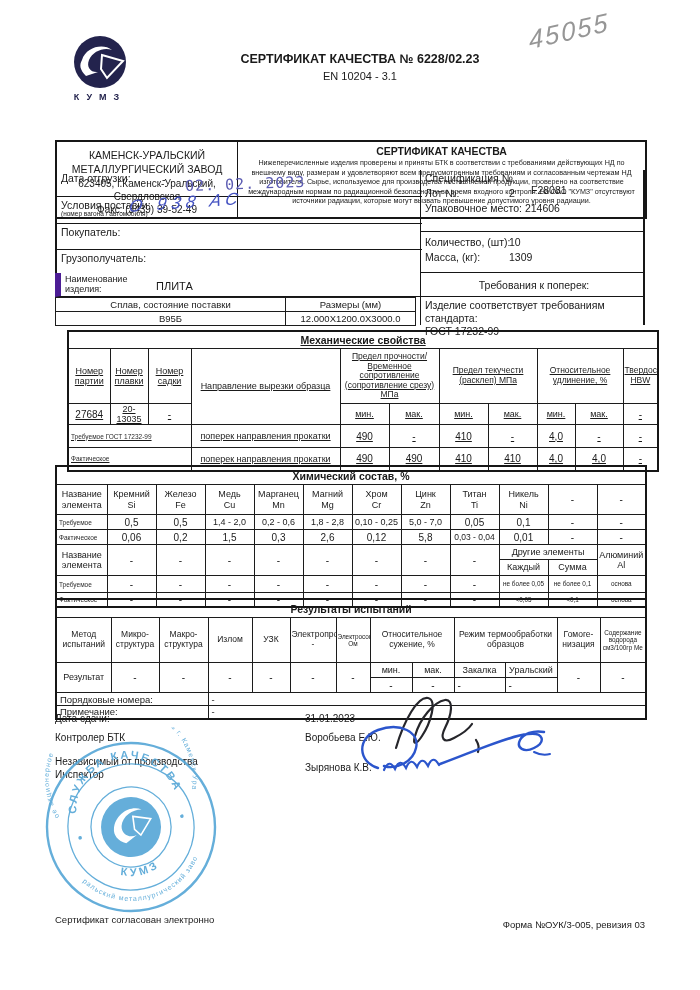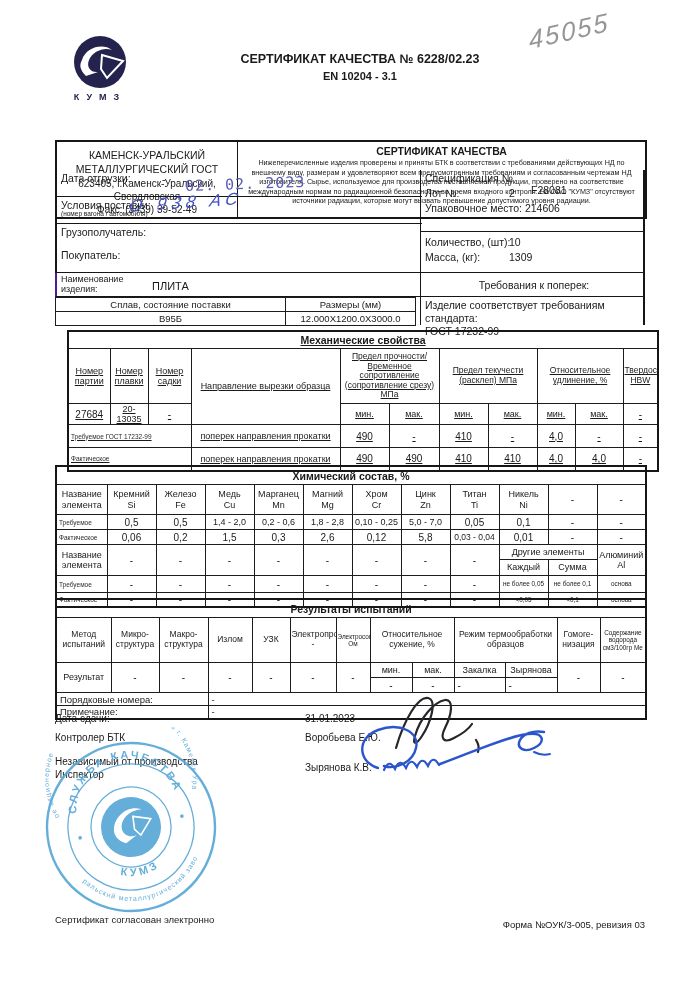--- a/index.html
+++ b/index.html
@@ -2,42 +2,42 @@
 <html><head>
 <meta charset="utf-8">
 <style>
   html,body{margin:0;padding:0;background:#e8e8e8;}
   .page{position:relative;width:700px;height:990px;background:#ffffff;overflow:hidden;
         font-family:"Liberation Sans",sans-serif;color:#1a1a1a;}
   .abs{position:absolute;}
   
   .logo-wrap{left:55px;top:34px;width:92px;height:70px;}
   .doc-title{left:150px;top:52px;width:420px;text-align:center;font-weight:bold;font-size:12.5px;}
-  .doc-sub{left:150px;top:70px;width:420px;text-align:center;font-size:11px;font-weight:bold;}
+  .doc-sub{left:150px;top:70px;width:420px;text-align:center;font-size:11px;}
   .hand-number{left:528px;top:16px;font-size:26px;color:#969696;letter-spacing:2px;
         transform:rotate(-13deg) skewX(-8deg);font-style:italic;}
   
   .company-box{left:55px;top:95px;width:588px;height:75px;border:2px solid #161616;display:flex;margin-top:45px;}
   .company-left{width:180px;border-right:1.5px solid #161616;text-align:center;padding-top:7px;
         font-size:10px;line-height:1.32;}
   .company-left .nm{font-size:10.5px;}
   .company-right{flex:1;text-align:center;padding:2px 6px;}
   .cert-title{font-weight:bold;font-size:10.5px;margin-top:1px;}
   .cert-body{font-size:7.2px;line-height:1.33;margin-top:1px;}
   
   .info-left{left:55px;top:170px;width:365px;height:103px;border-left:2px solid #161616;}
   .irow{position:relative;border-bottom:1px solid #161616;box-sizing:border-box;padding:2px 0 0 4px;
         font-size:10.5px;}
   .sublabel{font-size:6.5px;margin-top:-1px;}
   .dash-mark{position:absolute;left:105px;top:3px;}
   .hand-date{position:absolute;left:128px;top:5px;font-family:"DejaVu Sans Mono",monospace;
         font-size:15px;color:#5b5bb2;letter-spacing:1px;transform:rotate(-2deg);}
   .hand-wagon{position:absolute;left:72px;top:-4px;font-size:17px;font-style:italic;color:#4553c2;
         letter-spacing:5px;transform:rotate(-4deg) skewX(-14deg);}
-  .name-row{left:55px;top:273px;width:365px;height:24px;border-left:2px solid #4c1d95;
+  .name-row{left:55px;top:273px;width:365px;height:24px;border-left:6px solid #4c1d95;
         border-bottom:1px solid #161616;box-sizing:border-box;font-size:9px;padding:1px 0 0 4px;line-height:1.15;}
   .name-val{position:absolute;left:95px;top:7px;font-size:11px;}
   
   table{border-collapse:collapse;table-layout:fixed;}
   td{border:1px solid #1c1c1c;text-align:center;vertical-align:middle;padding:0 1px;font-size:10px;
      overflow:hidden;}
   .alloy-tbl{left:55px;top:297px;}
   .alloy-tbl td{height:13px;font-size:9.5px;}
   
   .right-col{left:420px;top:170px;width:225px;height:155px;border-left:1px solid #161616;
@@ -82,21 +82,21 @@
     </svg>
   </div>
 
   <div class="abs doc-title">СЕРТИФИКАТ КАЧЕСТВА № 6228/02.23</div>
   <div class="abs doc-sub">EN 10204 - 3.1</div>
   <div class="abs hand-number">45055</div>
 
   <div class="abs company-box">
     <div class="company-left">
       <div class="nm">КАМЕНСК-УРАЛЬСКИЙ</div>
-      <div class="nm">МЕТАЛЛУРГИЧЕСКИЙ ГОСТ</div>
+      <div class="nm">МЕТАЛЛУРГИЧЕСКИЙ ЗАВОД</div>
       <div>623405, г.Каменск-Уральский, Свердловская</div>
       <div>Факс: (3439) 39-52-49</div>
     </div>
     <div class="company-right">
       <div class="cert-title">СЕРТИФИКАТ КАЧЕСТВА</div>
       <div class="cert-body">Нижеперечисленные изделия проверены и приняты БТК в соответствии с требованиями действующих НД по внешнему виду, размерам и удовлетворяют всем предусмотренным требованиям и согласованным чертежам НД изготовителя. Сырье, используемое для производства поставляемой продукции, проверено на соответствие международным нормам по радиационной безопасности во время входного контроля. На ОАО "КУМЗ" отсутствуют источники радиации, которые могут вызвать превышение допустимого уровня радиации.</div>
     </div>
   </div>
 
   <div class="abs info-left">
@@ -104,25 +104,25 @@
       <span>Дата отгрузки:</span>
       <span class="dash-mark">-</span>
       <span class="hand-date">02. 02. 2023</span>
     </div>
     <div class="irow" style="height:27px">
       <span>Условия поставки:</span>
       <div class="sublabel">(номер вагона / автомобиля)</div>
       <span class="dash-mark">-</span>
       <span class="hand-wagon">О 938 АС</span>
     </div>
+    <div class="irow" style="height:26px">
+      <span>Покупатель:</span>
+    </div>
     <div class="irow" style="height:23px;border-bottom:none">
       <span>Грузополучатель:</span>
-    </div>
-    <div class="irow" style="height:26px">
-      <span>Покупатель:</span>
     </div>
   </div>
 
   <div class="abs name-row">
     <div>Наименование</div>
     <div>изделия:</div>
     <span class="name-val">ПЛИТА</span>
   </div>
 
   <table class="abs alloy-tbl" style="width:360px">
@@ -402,21 +402,21 @@
       <td class="hdr" rowspan="2">Результат</td>
       <td rowspan="2">-</td>
       <td rowspan="2">-</td>
       <td rowspan="2">-</td>
       <td rowspan="2">-</td>
       <td rowspan="2">-</td>
       <td rowspan="2">-</td>
       <td class="hdr">мин.</td>
       <td class="hdr">мак.</td>
       <td class="hdr">Закалка</td>
-      <td class="hdr">Зырянова</td>
+      <td class="hdr">Уральский</td>
       <td rowspan="2">-</td>
       <td rowspan="2">-</td>
     </tr>
     <tr style="height:15px">
       <td>-</td>
       <td>-</td>
       <td style="text-align:left;padding-left:3px">-</td>
       <td style="text-align:left;padding-left:3px">-</td>
     </tr>
     <tr style="height:13px">

